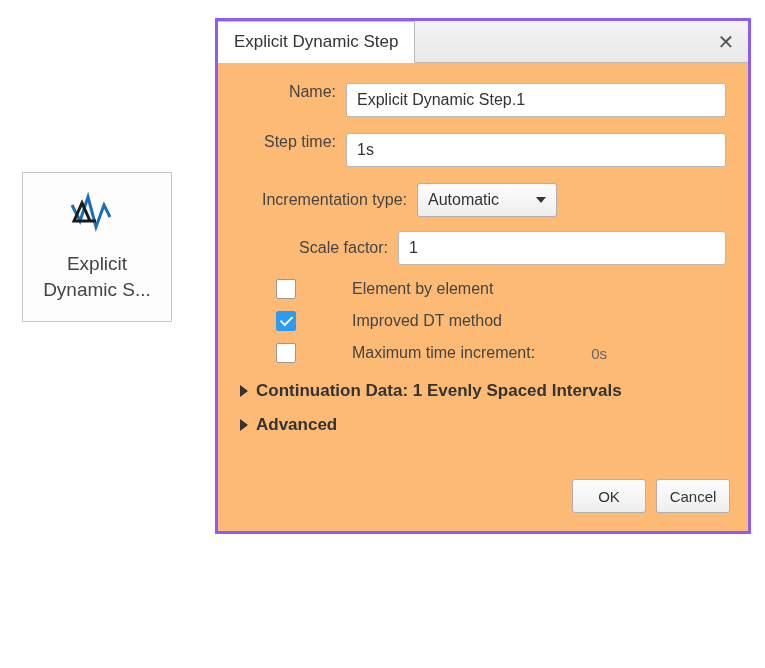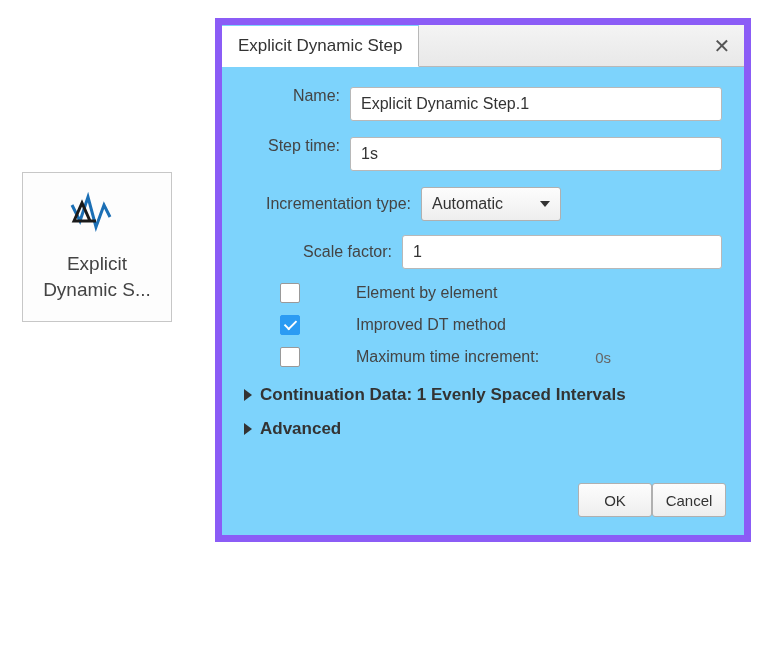--- a/index.html
+++ b/index.html
@@ -35,22 +35,22 @@
       text-align: center;
       line-height: 1.35;
     }
 
     
     .dialog {
       position: absolute;
       left: 215px;
       top: 18px;
       width: 536px;
-      border: 7px solid #8b5cf6;
-      background: #7dd3fc;
+      border: 3px solid #8b5cf6;
+      background: #fdba74;
     }
     .dialog-header {
       display: flex;
       align-items: stretch;
       height: 42px;
       border-bottom: 1px solid #b8b8b8;
     }
     .tab {
       background: #fff;
       border-right: 1px solid #b8b8b8;
@@ -203,20 +203,21 @@
     }
     .inline-value {
       margin-left: 10px;
       font-size: 15px;
       color: #666;
     }
 
     .dialog-footer {
       display: flex;
       justify-content: flex-end;
+      gap: 10px;
       padding: 14px 18px 18px;
     }
     .btn {
       min-width: 74px;
       height: 34px;
       border: 1px solid #b0b0b0;
       border-radius: 3px;
       background: linear-gradient(#fdfdfd, #eee);
       font-size: 15px;
       color: #333;

